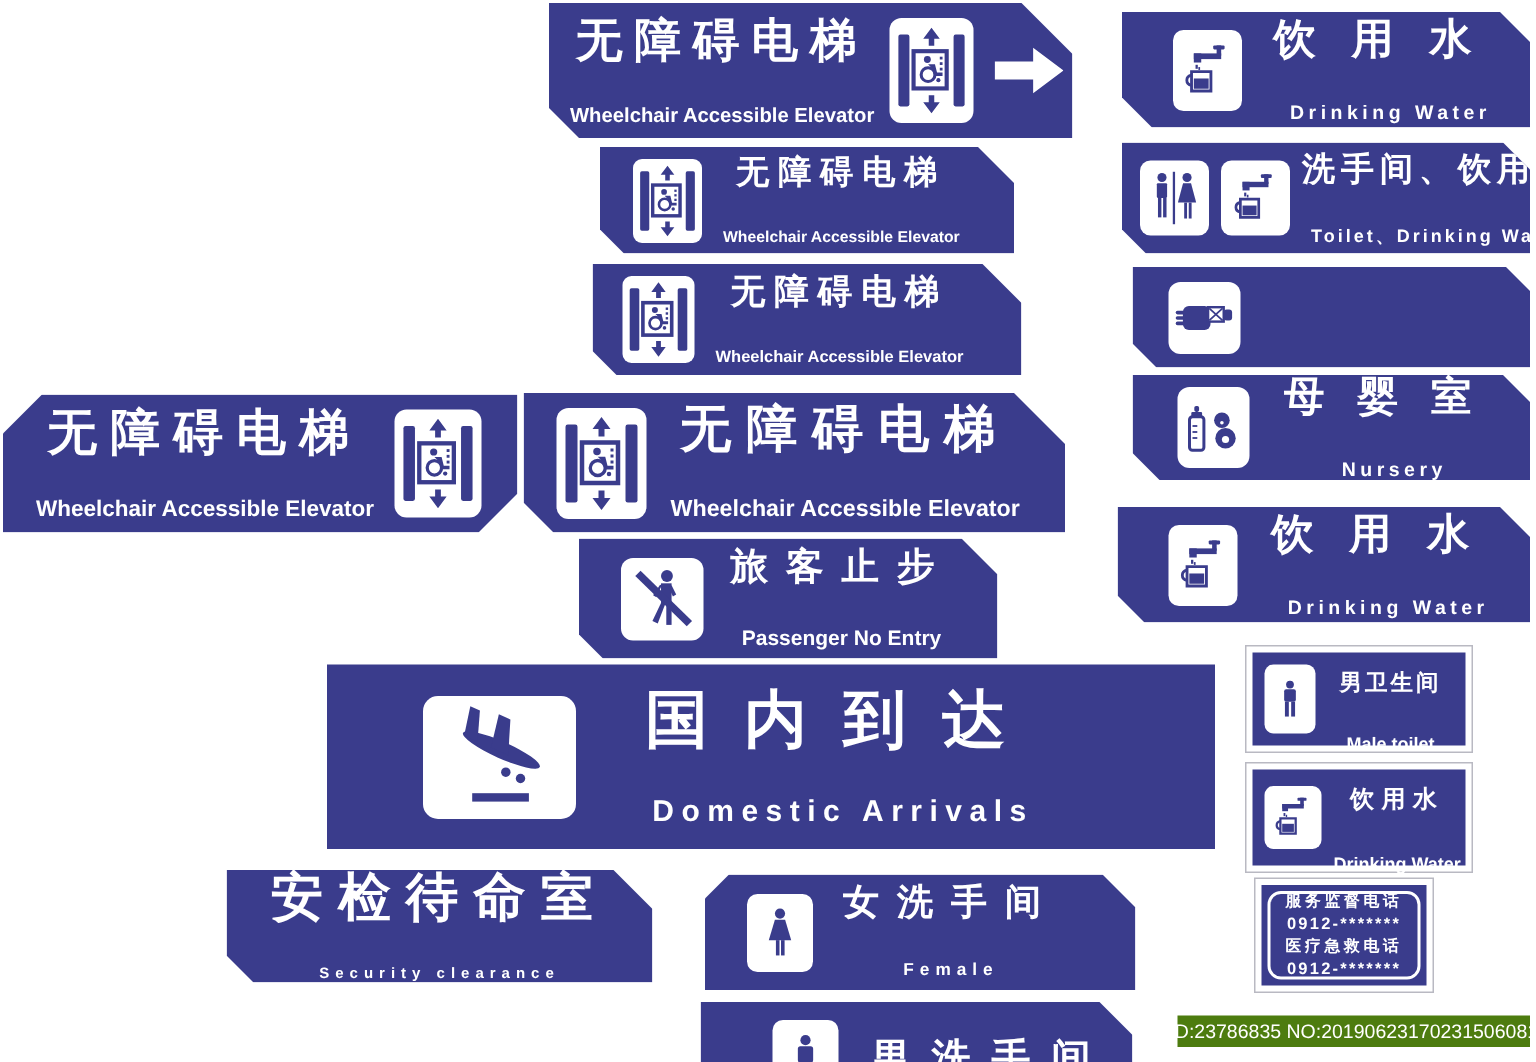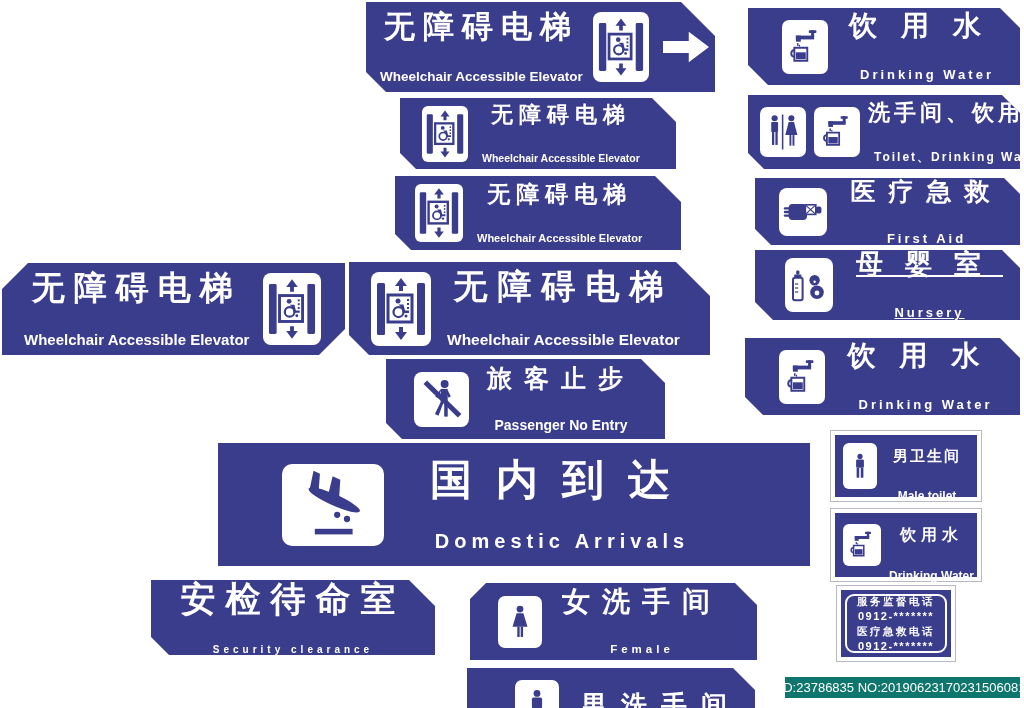--- a/index.html
+++ b/index.html
@@ -56,21 +56,21 @@
   #s7 { left:218px; top:443px; width:592px; height:123px; padding-left:64px; gap:46px; }
   #s7 .cn { font-size:42px; letter-spacing:24px; }
   #s7 .en { font-size:20px; letter-spacing:5px; }
   #s7 .icon-box { width:102px; height:82px; border-radius:10px; }
 
   #s8 { left:151px; top:580px; width:284px; height:75px; --ctr:26px; --cbl:18px; justify-content:center; }
   #s8 .cn { font-size:35px; letter-spacing:10px; }
   #s8 .en { font-size:10px; letter-spacing:4px; }
 
   #s9 { left:470px; top:583px; width:287px; height:77px; --ctl:16px; --ctr:22px; padding-left:28px; gap:20px; }
-  #s9 .cn { font-size:28px; letter-spacing:12px; }
+  #s9 .cn { font-size:24px; letter-spacing:12px; }
   #s9 .en { font-size:11.5px; letter-spacing:4px; }
   #s9 .icon-box { width:44px; height:52px; border-radius:7px; }
 
   #s10 { left:467px; top:668px; width:288px; height:76px; --ctr:22px; padding-left:48px; gap:22px; }
   #s10 .cn { font-size:26px; letter-spacing:14px; }
   #s10 .icon-box { width:44px; height:52px; border-radius:7px; }
 
   #s11 { left:748px; top:8px; width:272px; height:77px; --ctr:20px; --cbl:20px; padding-left:34px; gap:6px; }
   #s11 .txt, #s15 .txt { flex:1; }
   #s11 .cn { font-size:28px; letter-spacing:24px; }
@@ -83,21 +83,21 @@
   #s12 .en { font-size:12px; letter-spacing:2px; }
   #s12 .icon-box { width:46px; height:50px; border-radius:7px; }
 
   #s13 { left:755px; top:178px; width:265px; height:67px; --ctr:16px; --cbl:16px; padding-left:24px; gap:6px; }
   #s13 .txt { flex:1; }
   #s13 .cn { font-size:25px; letter-spacing:13px; }
   #s13 .en { font-size:13px; letter-spacing:3px; }
   #s13 .icon-box { width:48px; height:48px; }
 
   #s14 { left:755px; top:250px; width:265px; height:70px; --ctr:18px; --cbl:18px; padding-left:30px; gap:6px; }
-  #s14 .txt { flex:1;text-decoration:underline; }
+  #s14 .txt { flex:1; }
   #s14 .cn { font-size:27px; letter-spacing:22px; }
   #s14 .en { font-size:13px; letter-spacing:3px; }
   #s14 .icon-box { width:48px; height:54px; }
 
   #s15 { left:745px; top:338px; width:275px; height:77px; --ctr:20px; --cbl:18px; padding-left:34px; gap:6px; }
   #s15 .cn { font-size:28px; letter-spacing:24px; }
   #s15 .en { font-size:13px; letter-spacing:3px; }
   #s15 .icon-box { width:46px; height:54px; border-radius:7px; }
 
   .framed { position:absolute; background:#fff; border:1px solid #b9b9c2; padding:4px; }
@@ -113,21 +113,21 @@
   #s17 { left:830px; top:508px; width:152px; height:74px; }
   #s17 .icon-box { width:38px; height:42px; }
   #s17 .cn { letter-spacing:5px; font-size:16px; }
 
   #s18 { left:836px; top:585px; width:120px; height:77px; }
   #s18 .inner { padding:0; }
   #s18 .bord { flex:1; height:calc(100% - 8px); margin:4px; border:2px solid #fff; border-radius:9px; display:flex; flex-direction:column; justify-content:center; text-align:center; }
   #s18 .pl { font-size:10.5px; font-weight:bold; letter-spacing:2.5px; line-height:15px; white-space:nowrap; }
   #s18 .pn { font-size:11px; font-weight:bold; letter-spacing:1.5px; line-height:15px; white-space:nowrap; }
 
-  #footer-id { position:absolute; left:785px; top:677px; width:235px; height:21px; background:#0f766e; color:#fff; font-size:13px; display:flex; align-items:center; justify-content:center; white-space:nowrap; }
+  #footer-id { position:absolute; left:785px; top:677px; width:235px; height:21px; background:#4d7c0f; color:#fff; font-size:13px; display:flex; align-items:center; justify-content:center; white-space:nowrap; }
   #watermark { position:absolute; left:8px; top:664px; font-size:34px; font-weight:bold; color:transparent; -webkit-text-stroke:1.2px #d9d9d9; white-space:nowrap; letter-spacing:1px;margin-top:48px; }
 </style>
 </head>
 <body>
 
 <svg width="0" height="0" style="position:absolute" aria-hidden="true">
   <defs>
     <symbol id="sym-elevator" viewBox="0 0 100 124">
       <rect x="2" y="10" width="16" height="104" rx="3" fill="currentColor"></rect>
       <rect x="82" y="10" width="16" height="104" rx="3" fill="currentColor"></rect>
@@ -372,24 +372,20 @@
       <div class="en">Toilet、Drinking Water</div>
     </div>
   </div>
 
   <div id="s13" class="sign ch-tr-bl">
     <div class="icon-box">
         <svg width="40" height="40">
           <use href="#sym-firstaid"></use>
         </svg>
       </div>
-    <div class="txt">
-      <div class="cn">医疗急救</div>
-      <div class="en">First Aid</div>
-    </div>
   </div>
 
   <div id="s14" class="sign ch-tr-bl">
     <div class="icon-box">
         <svg width="40" height="46">
           <use href="#sym-nursery"></use>
         </svg>
       </div>
     <div class="txt">
       <div class="cn">母婴室</div>

